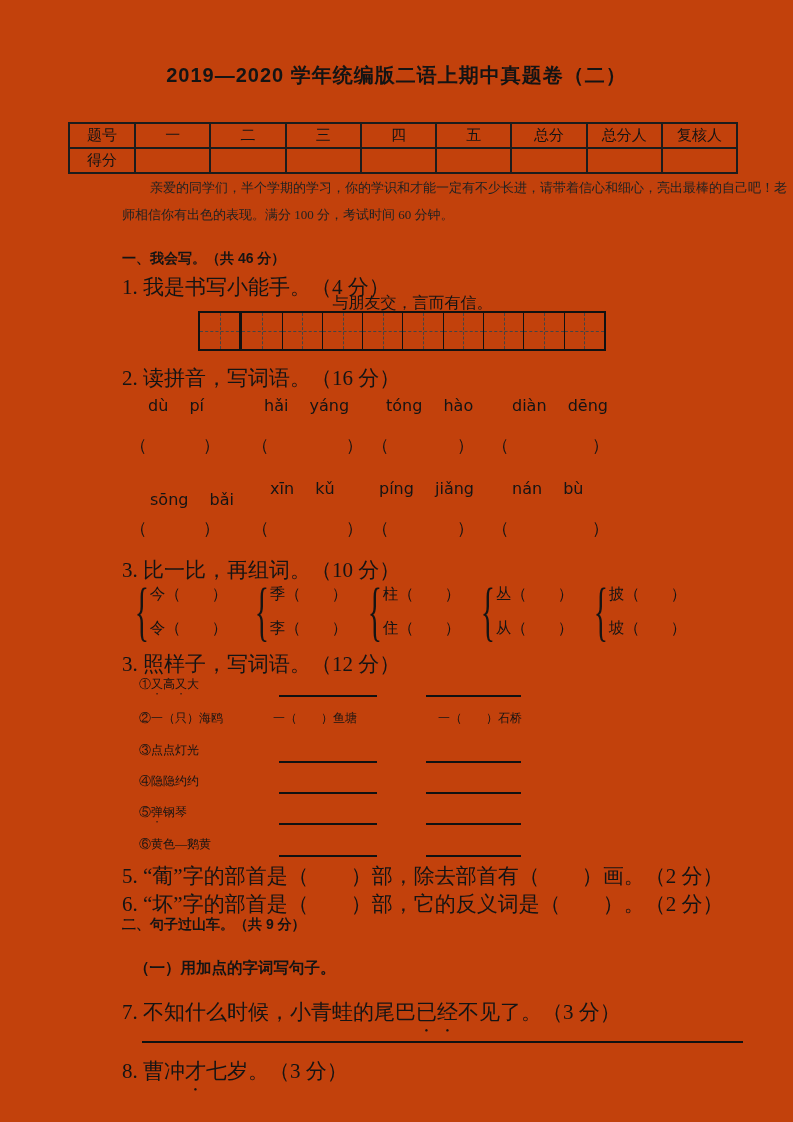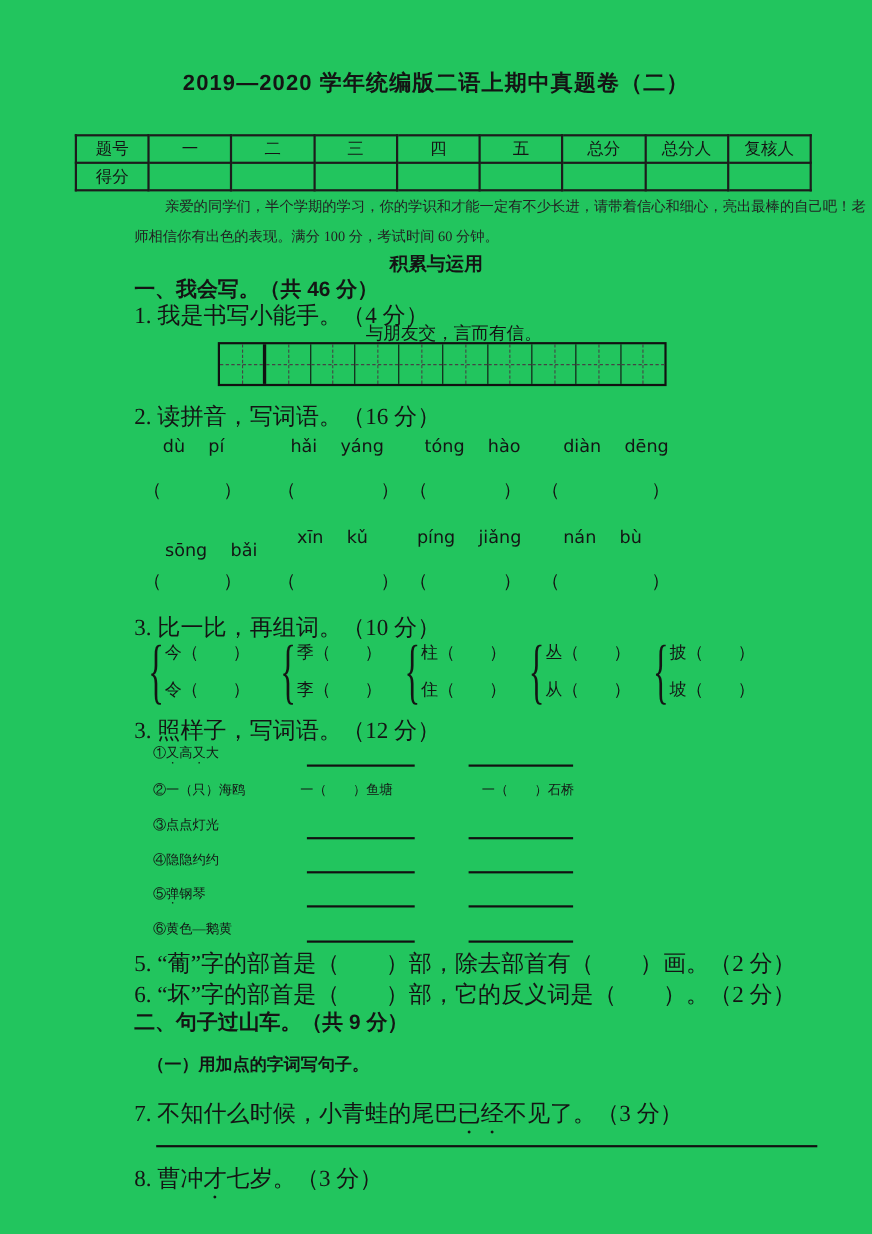--- a/index.html
+++ b/index.html
@@ -1,34 +1,34 @@
 <!DOCTYPE html>
 <html><head>
 <meta charset="utf-8">
 <style>
   html,body { margin:0; padding:0; background:#ffffff; }
   .page {
-    position:relative; width:793px; height:1122px; background:#22c55e;
+    position:relative; width:793px; height:1122px; background:#c2410c;
     font-family:"Liberation Serif","DejaVu Serif",serif; color:#141414;
     overflow:hidden;
   }
   .abs { position:absolute; }
   .hei { font-family:"Liberation Sans","DejaVu Sans",sans-serif; font-weight:bold; }
 
   .title { top:62px; left:0; width:100%; text-align:center; font-size:20px; letter-spacing:1px; }
 
   table.score-table { position:absolute; left:68px; top:122px; width:670px;
     border-collapse:collapse; table-layout:fixed; }
   table.score-table td { border:2px solid #1c1c1c; height:23px; text-align:center;
     font-size:15px; padding:0; font-family:"Liberation Sans","DejaVu Sans",sans-serif; }
 
   .intro { font-size:13px; color:#222; white-space:nowrap; }
 
   .part-heading { top:228px; left:0; width:100%; text-align:center; font-size:17px; }
-  .sec-title { font-size:19px; }
+  .sec-title { font-size:14px; }
   .q { font-size:21px; }
 
   .copy-sentence { top:293px; left:0; width:100%; text-align:center; font-size:16px;padding-left:16px; }
 
   .wgrid { left:198px; top:311px; width:408px; height:40px; display:flex;
     border:2px solid #111; box-sizing:border-box; }
   .wcell { flex:1; position:relative; border-right:1px solid #111; }
   .wcell:first-child { border-right-width:3px; }
   .wcell:last-child { border-right:none; }
   .wcell::before { content:""; position:absolute; left:50%; top:0; bottom:0;
@@ -98,21 +98,20 @@
         <td></td>
         <td></td>
         <td></td>
       </tr>
     </tbody>
   </table>
 
   <div class="abs intro" style="left:150px; top:179px;">亲爱的同学们，半个学期的学习，你的学识和才能一定有不少长进，请带着信心和细心，亮出最棒的自己吧！老</div>
   <div class="abs intro" style="left:122px; top:206px;">师相信你有出色的表现。满分 100 分，考试时间 60 分钟。</div>
 
-  <div class="abs part-heading hei">积累与运用</div>
 
   <div class="abs sec-title hei" style="left:122px; top:250px;">一、我会写。（共 46 分）</div>
 
   <div class="abs q" style="left:122px; top:273px;">1. 我是书写小能手。（4 分）</div>
   <div class="abs copy-sentence">与朋友交，言而有信。</div>
   <div class="abs wgrid">
     <div class="wcell"></div>
     <div class="wcell"></div>
     <div class="wcell"></div>
     <div class="wcell"></div>

